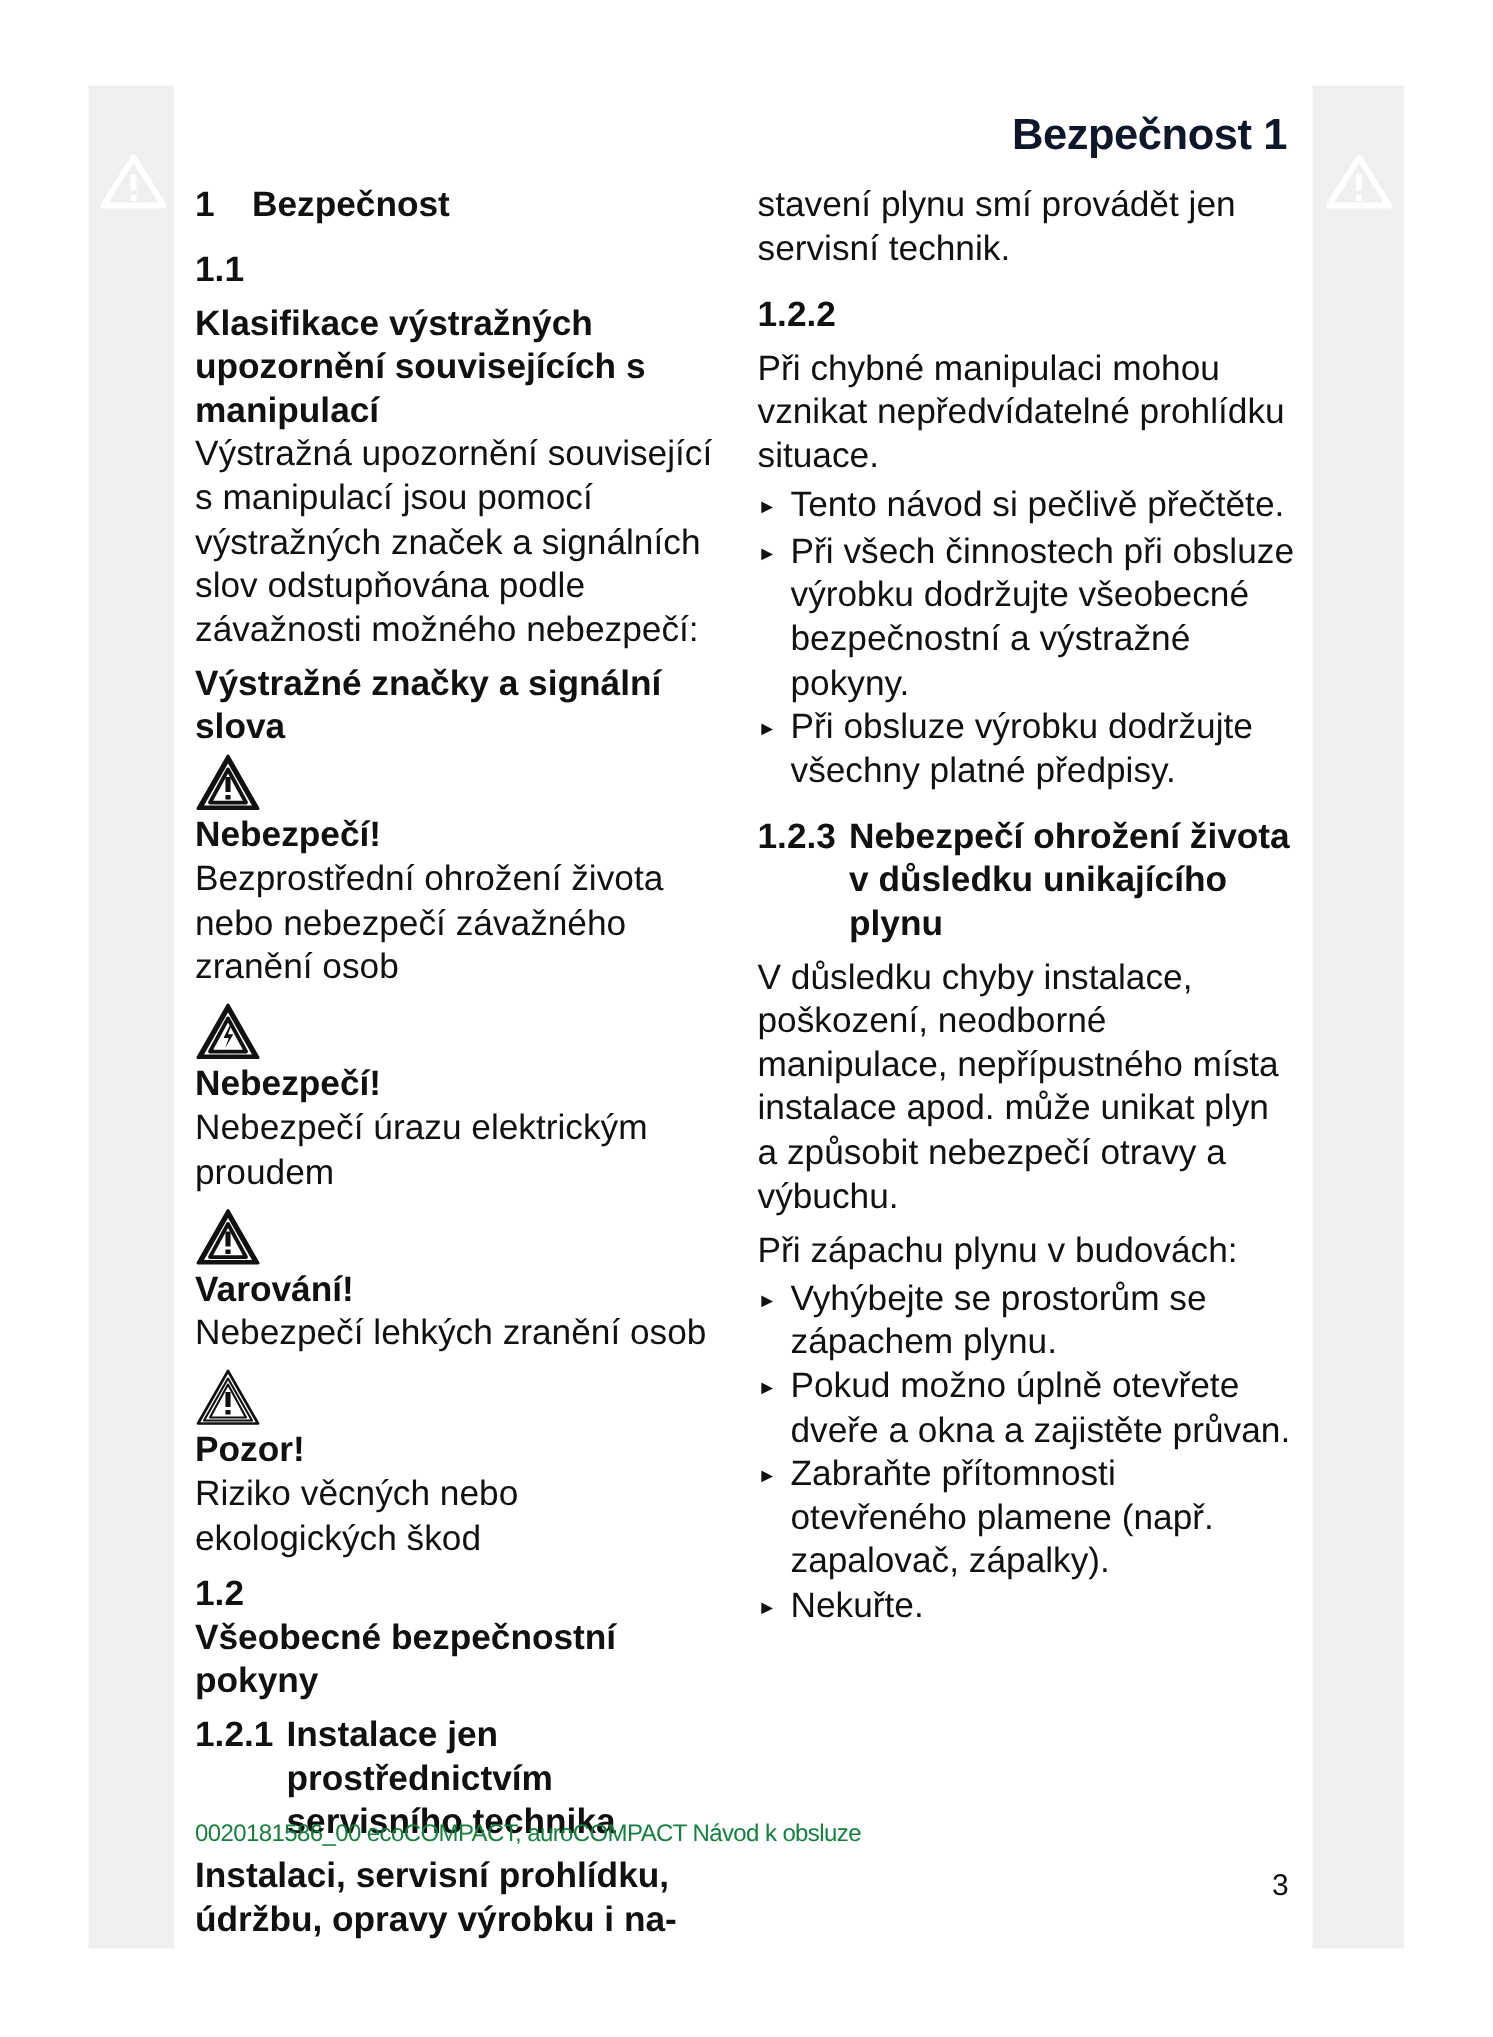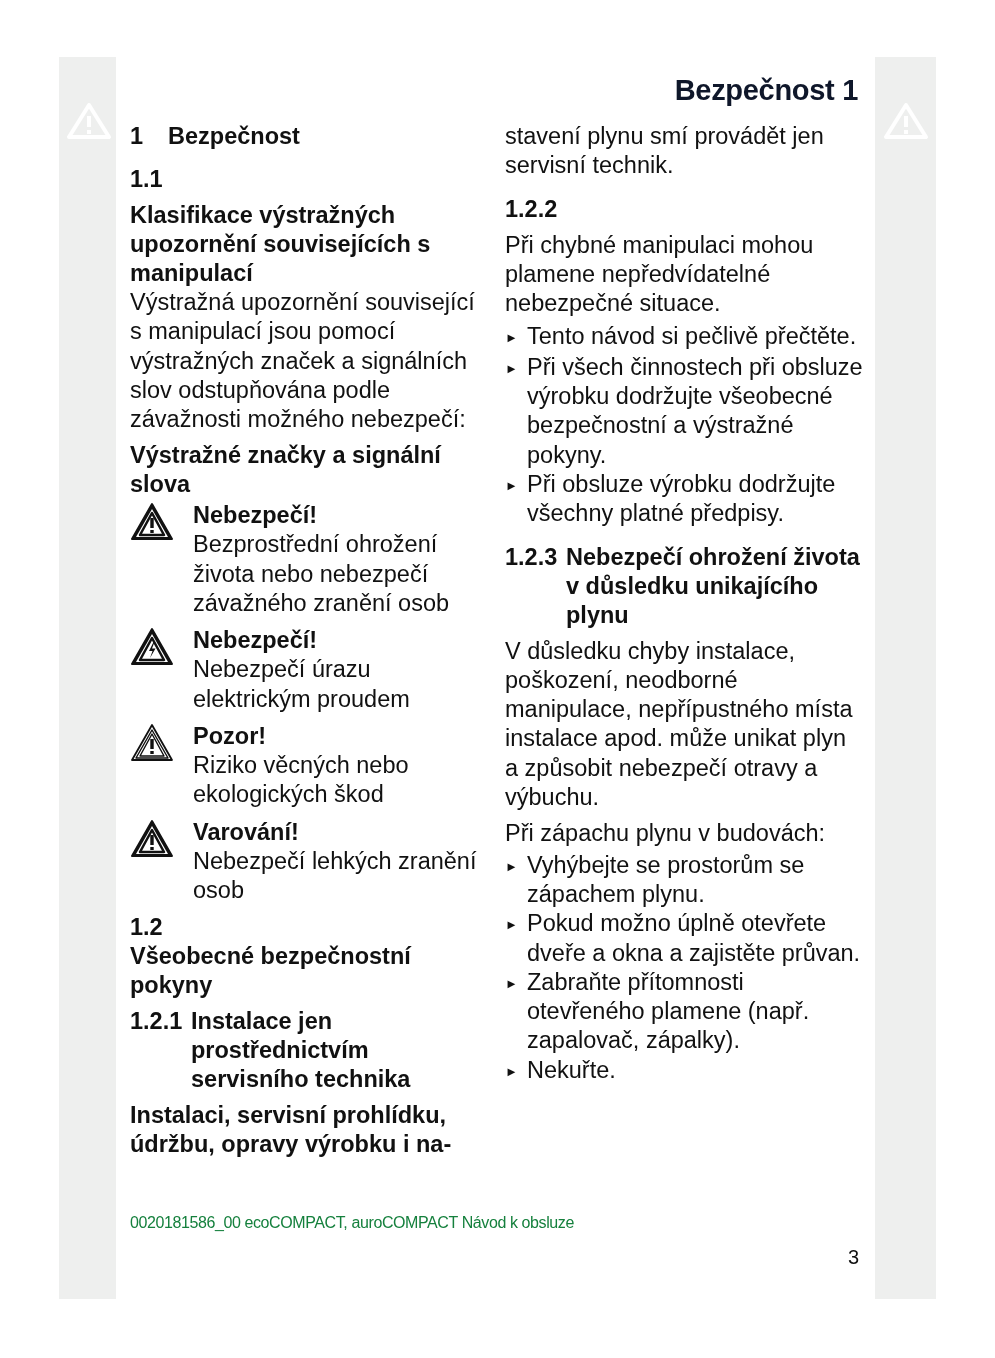--- a/index.html
+++ b/index.html
@@ -22,21 +22,21 @@
   .h1 { font-size: 23.5px; font-weight: bold; line-height: 29px; margin: 0 0 14px 0; display: flex; }
   .h1 .num { width: 38px; flex: none; }
   .h2 { font-size: 23.5px; font-weight: bold; line-height: 29px; margin: 0 0 7px 0; display: flex; flex-direction: column; }
   .h2 .num { width: 50px; flex: none; }
   .h3 { font-size: 23.5px; font-weight: bold; line-height: 29px; margin: 0 0 7px 0; display: flex; }
   .h3 .num { width: 61px; flex: none; }
   .h-plain { font-size: 23.5px; font-weight: bold; line-height: 29px; margin: 0 0 0 0; }
   .para { font-size: 23.5px; line-height: 29.3px; margin: 0 0 7px 0; }
   .para.tight { margin-bottom: 0; font-weight: bold; }
 
-  .warn { display: flex; margin-top: 2px; margin-bottom: 8px; }
+  .warn { display: flex; margin-top: 2px; margin-bottom: 8px; flex-direction: column; }
   .warn .icon { width: 63px; flex: none; padding-top: 1px; }
   .warn .icon svg { width: 44px; height: 40px; display: block; }
   .warn .body { flex: 1; }
   .warn .title { font-size: 23.5px; font-weight: bold; line-height: 29px; }
   .warn .text { font-size: 23.5px; line-height: 29.3px; }
 
   ul.bullets { list-style: none; margin: 0 0 0 0; padding: 0; }
   ul.bullets li { display: flex; font-size: 23.5px; line-height: 29.3px; margin-bottom: 0; }
   ul.bullets li .arrow { width: 22px; flex: none; font-size: 13px; line-height: 29.3px; padding-top: 1px; }
   ul.bullets li .txt { flex: 1; }
@@ -107,70 +107,70 @@
     </div>
     <div class="body">
       <div class="title">Nebezpečí!</div>
       <div class="text">Nebezpečí úrazu elektrickým proudem</div>
     </div>
   </div>
 
   <div class="warn">
     <div class="icon">
       <svg viewBox="0 0 44 40">
+        <path d="M22 2 L42 37 L2 37 Z" fill="#111" stroke="#111" stroke-width="2" stroke-linejoin="round"></path>
+        <path d="M22 7 L38 35 L6 35 Z" fill="#fff"></path>
+        <path d="M22 11 L34 33 L10 33 Z" fill="none" stroke="#111" stroke-width="2.5" stroke-linejoin="round"></path>
+        <rect x="20.3" y="16" width="3.4" height="10" fill="#111"></rect>
+        <rect x="20.3" y="28" width="3.4" height="3" fill="#111"></rect>
+      </svg>
+    </div>
+    <div class="body">
+      <div class="title">Varování!</div>
+      <div class="text">Nebezpečí lehkých zranění osob</div>
+    </div>
+  </div>
+
+  <div class="warn">
+    <div class="icon">
+      <svg viewBox="0 0 44 40">
         <path d="M22 2 L42 37 L2 37 Z" fill="none" stroke="#111" stroke-width="1.8" stroke-linejoin="round"></path>
         <path d="M22 7 L38 35 L6 35 Z" fill="none" stroke="#111" stroke-width="1.4" stroke-linejoin="round"></path>
         <path d="M22 11 L34 33 L10 33 Z" fill="none" stroke="#111" stroke-width="1.4" stroke-linejoin="round"></path>
         <rect x="20.3" y="16" width="3.4" height="10" fill="#111"></rect>
         <rect x="20.3" y="28" width="3.4" height="3" fill="#111"></rect>
       </svg>
     </div>
     <div class="body">
       <div class="title">Pozor!</div>
       <div class="text">Riziko věcných nebo ekologických škod</div>
     </div>
   </div>
 
-  <div class="warn">
-    <div class="icon">
-      <svg viewBox="0 0 44 40">
-        <path d="M22 2 L42 37 L2 37 Z" fill="#111" stroke="#111" stroke-width="2" stroke-linejoin="round"></path>
-        <path d="M22 7 L38 35 L6 35 Z" fill="#fff"></path>
-        <path d="M22 11 L34 33 L10 33 Z" fill="none" stroke="#111" stroke-width="2.5" stroke-linejoin="round"></path>
-        <rect x="20.3" y="16" width="3.4" height="10" fill="#111"></rect>
-        <rect x="20.3" y="28" width="3.4" height="3" fill="#111"></rect>
-      </svg>
-    </div>
-    <div class="body">
-      <div class="title">Varování!</div>
-      <div class="text">Nebezpečí lehkých zranění osob</div>
-    </div>
-  </div>
-
   <div class="h2" style="margin-top:8px">
     <span class="num">1.2</span>
     <span>Všeobecné bezpečnostní pokyny</span>
   </div>
 
   <div class="h3">
     <span class="num">1.2.1</span>
     <span>Instalace jen prostřednictvím servisního technika</span>
   </div>
 
   <div class="para tight">Instalaci, servisní prohlídku, údržbu, opravy výrobku i na-</div>
 </div>
 
 <div class="col right">
   <div class="para" style="margin-bottom:14px">stavení plynu smí provádět jen servisní technik.</div>
 
   <div class="h3">
     <span class="num">1.2.2</span>
   </div>
 
-  <div class="para" style="margin-bottom:4px">Při chybné manipulaci mohou plamene nepředvídatelné nebezpečné situace.</div>
+  <div class="para" style="margin-bottom:4px">Při chybné manipulaci mohou vznikat nepředvídatelné prohlídku situace.</div>
 
   <ul class="bullets">
     <li>
       <span class="arrow">►</span>
       <span class="txt">Tento návod si pečlivě přečtěte.</span>
     </li>
     <li>
       <span class="arrow">►</span>
       <span class="txt">Při všech činnostech při obsluze výrobku dodržujte všeobecné bezpečnostní a výstražné pokyny.</span>
     </li>

